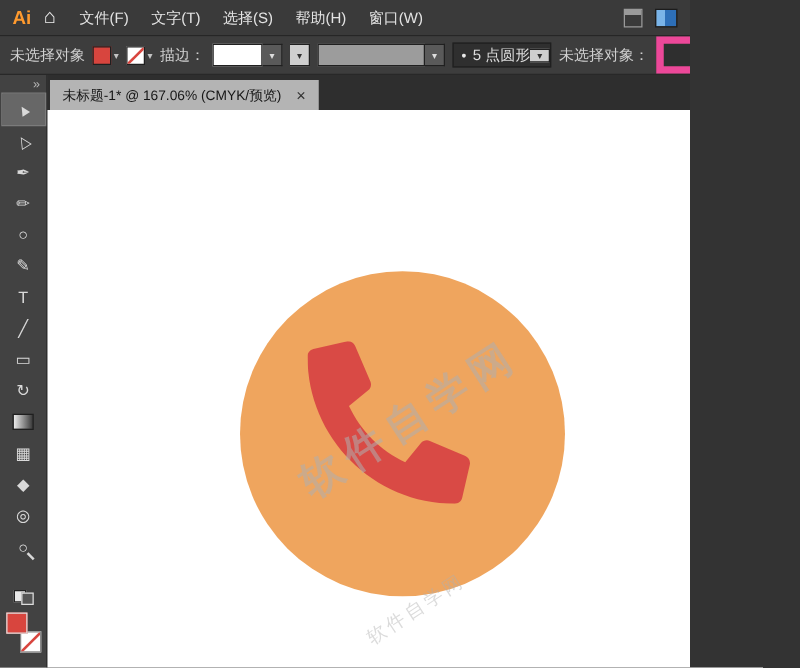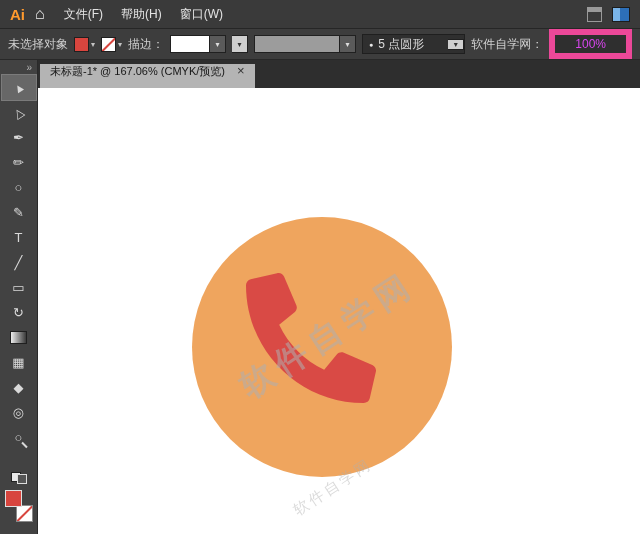--- a/index.html
+++ b/index.html
@@ -1,18 +1,18 @@
 <!DOCTYPE html>
 <html style="--accent: #ff9a2e; --circle: #efa55e; --phone: #d94a45; --swatch-red: #d8453e;"><head>
 <meta charset="utf-8">
 <style>
   html,body{margin:0;padding:0}
   body{width:640px;height:534px;overflow:hidden;background:#333;
        font-family:"Liberation Sans",sans-serif;}
-  .app{width:640px;height:534px;display:flex;flex-direction:column}
+  .app{width:552px;height:534px;display:flex;flex-direction:column}
 
   
   .menubar{height:28px;background:#3a3a3a;border-bottom:1px solid #262626;
            display:flex;align-items:center;color:#e3e3e3;font-size:12px;padding:0 6px;flex:0 0 auto}
   .logo{color:var(--accent,#ff9a2e);font-weight:bold;font-size:15px;margin:0 8px 0 4px}
   .home{font-size:16px;margin:0 10px 0 2px;color:#ededed}
   .mi{padding:0 9px;line-height:28px;white-space:nowrap;cursor:default}
   .mb-right{margin-left:auto;display:flex;align-items:center;gap:10px;padding-right:4px}
   .ws-icon{width:16px;height:13px;background:linear-gradient(90deg,#7ab4e8 0 7px,#2d6fb8 7px);
            border:1px solid #1c1c1c;display:inline-block}
@@ -31,21 +31,21 @@
                       background:var(--swatch-red,#d8453e);transform:rotate(-45deg)}
   .caret{font-size:8px;color:#c4c4c4}
   .combo{display:flex;align-items:stretch;height:18px}
   .combo-win{width:40px;background:#fff;border:1px solid #202020;box-sizing:border-box}
   .combo-btn{width:15px;background:#5a5a5a;color:#ddd;font-size:8px;display:flex;
              align-items:center;justify-content:center;border:1px solid #202020;border-left:none}
   .combo-btn.lite{background:#cfcfcf;color:#333}
   .profile-box{width:86px;background:#9c9c9c;border:1px solid #202020;box-sizing:border-box}
   .combo.dark{background:#2f2f2f;border:1px solid #1f1f1f;color:#ddd;align-items:center;padding-left:6px}
   .combo.dark .dot{font-size:7px;margin-right:5px;color:#e8e8e8}
-  .combo.dark .combo-text{margin-right:24px;font-size:12px}
+  .combo.dark .combo-text{margin-right:0;font-size:12px}
   .opacity-box{height:18px;background:#2f2f2f;border:6px solid #ec4899;color:#d946ef;
                display:flex;align-items:center;padding:0 20px}
 
   
   .main{flex:1;display:flex;min-height:0}
   .toolbar{width:38px;background:#424242;border-right:1px solid #2a2a2a;
            display:flex;flex-direction:column;align-items:center;padding-top:2px;box-sizing:border-box}
   .collapse{color:#b5b5b5;font-size:10px;align-self:flex-end;margin:0 5px 2px 0}
   .tool{width:34px;height:25px;display:flex;align-items:center;justify-content:center;
         color:#d9d9d9;font-size:13px;position:relative;flex:0 0 auto}
@@ -64,21 +64,21 @@
   .sw-fill{position:absolute;left:0;top:0;width:17px;height:17px;background:var(--swatch-red,#d8453e);
            border:1px solid #e0e0e0;z-index:2;box-sizing:border-box}
   .sw-stroke{position:absolute;right:0;bottom:0;width:17px;height:17px;background:#fff;
              border:1px solid #8a8a8a;z-index:1;box-sizing:border-box;overflow:hidden}
   .sw-stroke::after{content:"";position:absolute;left:-4px;right:-4px;top:7px;height:2px;
                     background:var(--swatch-red,#d8453e);transform:rotate(-45deg)}
 
   .content{flex:1;display:flex;flex-direction:column;min-width:0}
   .tabbar{height:28px;background:#2e2e2e;display:flex;align-items:flex-end;flex:0 0 auto}
   .tab{height:24px;background:#b4b4b4;color:#161616;font-size:11px;display:flex;
-       align-items:flex-start;padding:0 10px;gap:12px;margin-left:2px}
+       align-items:center;padding:0 10px;gap:12px;margin-left:2px}
   .tab-close{font-size:13px;color:#333;line-height:1}
 
   .canvas{flex:1;background:#fff;position:relative;overflow:hidden}
   .circle{position:absolute;left:154px;top:129px;width:260px;height:260px;border-radius:50%;
           background:var(--circle,#efa55e)}
   .phone{position:absolute;left:208px;top:185px}
   .phone path{fill:var(--phone,#d94a45)}
   .watermark{position:absolute;left:110px;top:225px;width:360px;text-align:center;
              transform:rotate(-33deg);font-size:33px;font-weight:bold;letter-spacing:7px;
              color:rgba(175,175,175,0.55);pointer-events:none}
@@ -87,20 +87,22 @@
 </style>
 </head>
 <body>
 
 <div class="app" data-name="illustrator-window">
 
   <div class="menubar" data-name="menu-bar">
     <span class="logo" data-name="app-logo">Ai</span>
     <span class="home" data-name="home-icon">⌂</span>
     <span class="mi" data-name="menu-file">文件(F)</span>
+    <span class="mi" data-name="menu-type">文字(T)</span>
+    <span class="mi" data-name="menu-select">选择(S)</span>
     <span class="mi" data-name="menu-help">帮助(H)</span>
     <span class="mi" data-name="menu-window">窗口(W)</span>
     <span class="mb-right" data-name="menubar-right-icons">
       <span class="panel-icon" data-name="arrange-documents-icon"></span>
       <span class="ws-icon" data-name="workspace-switcher-icon"></span>
     </span>
   </div>
 
   <div class="controlbar" data-name="control-bar">
     <span data-name="no-selection-label">未选择对象</span>
@@ -122,21 +124,21 @@
     </span>
     <span class="combo" data-name="width-profile-select">
       <span class="profile-box" data-name="width-profile-preview"></span>
       <span class="combo-btn" data-name="caret-down-icon">▾</span>
     </span>
     <span class="combo dark" data-name="brush-select">
       <span class="dot" data-name="brush-preview-icon">●</span>
       <span class="combo-text" data-name="brush-name">5 点圆形</span>
       <span class="combo-btn lite" data-name="caret-down-icon">▾</span>
     </span>
-    <span data-name="opacity-label">软件自学网：</span>
+    <span data-name="opacity-label">未选择对象：</span>
     <span class="opacity-box" data-name="opacity-value">100%</span>
   </div>
 
   <div class="main">
 
     <div class="toolbar" data-name="tools-panel">
       <span class="collapse" data-name="collapse-panel-icon">»</span>
       <div class="tool active" data-name="selection-tool">
           <span class="tg" data-name="selection-icon">▲</span>
         </div>

